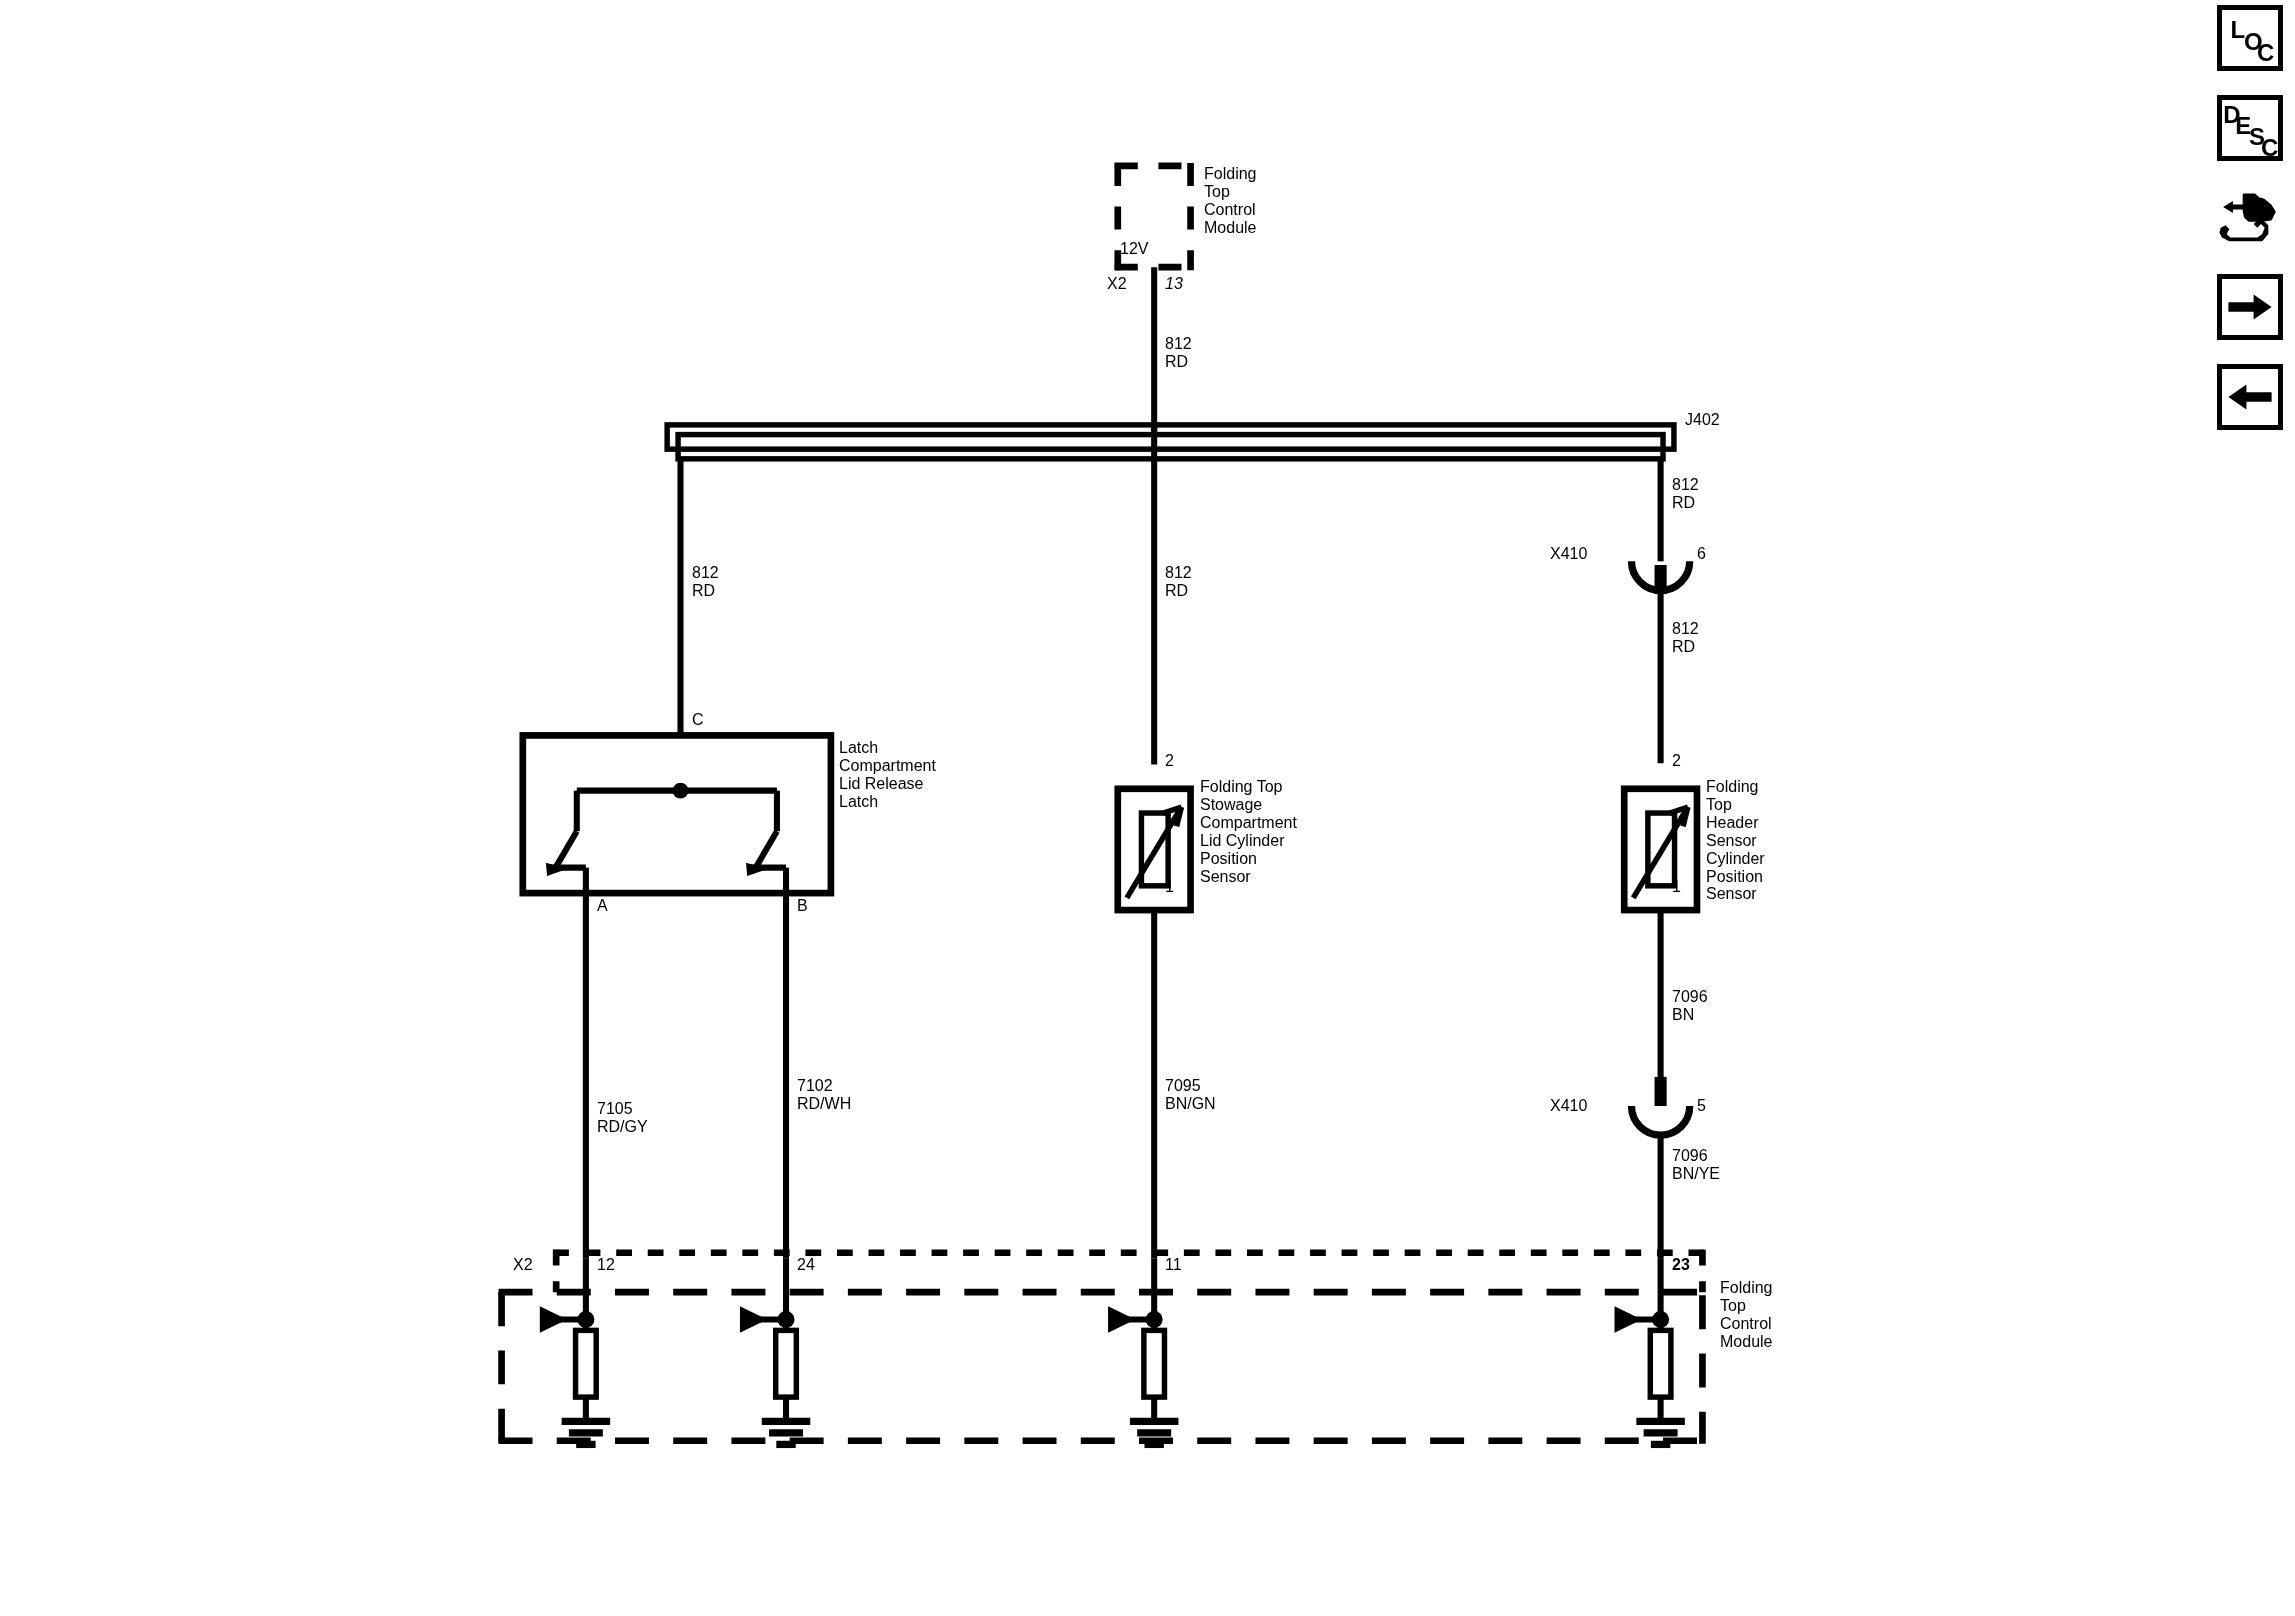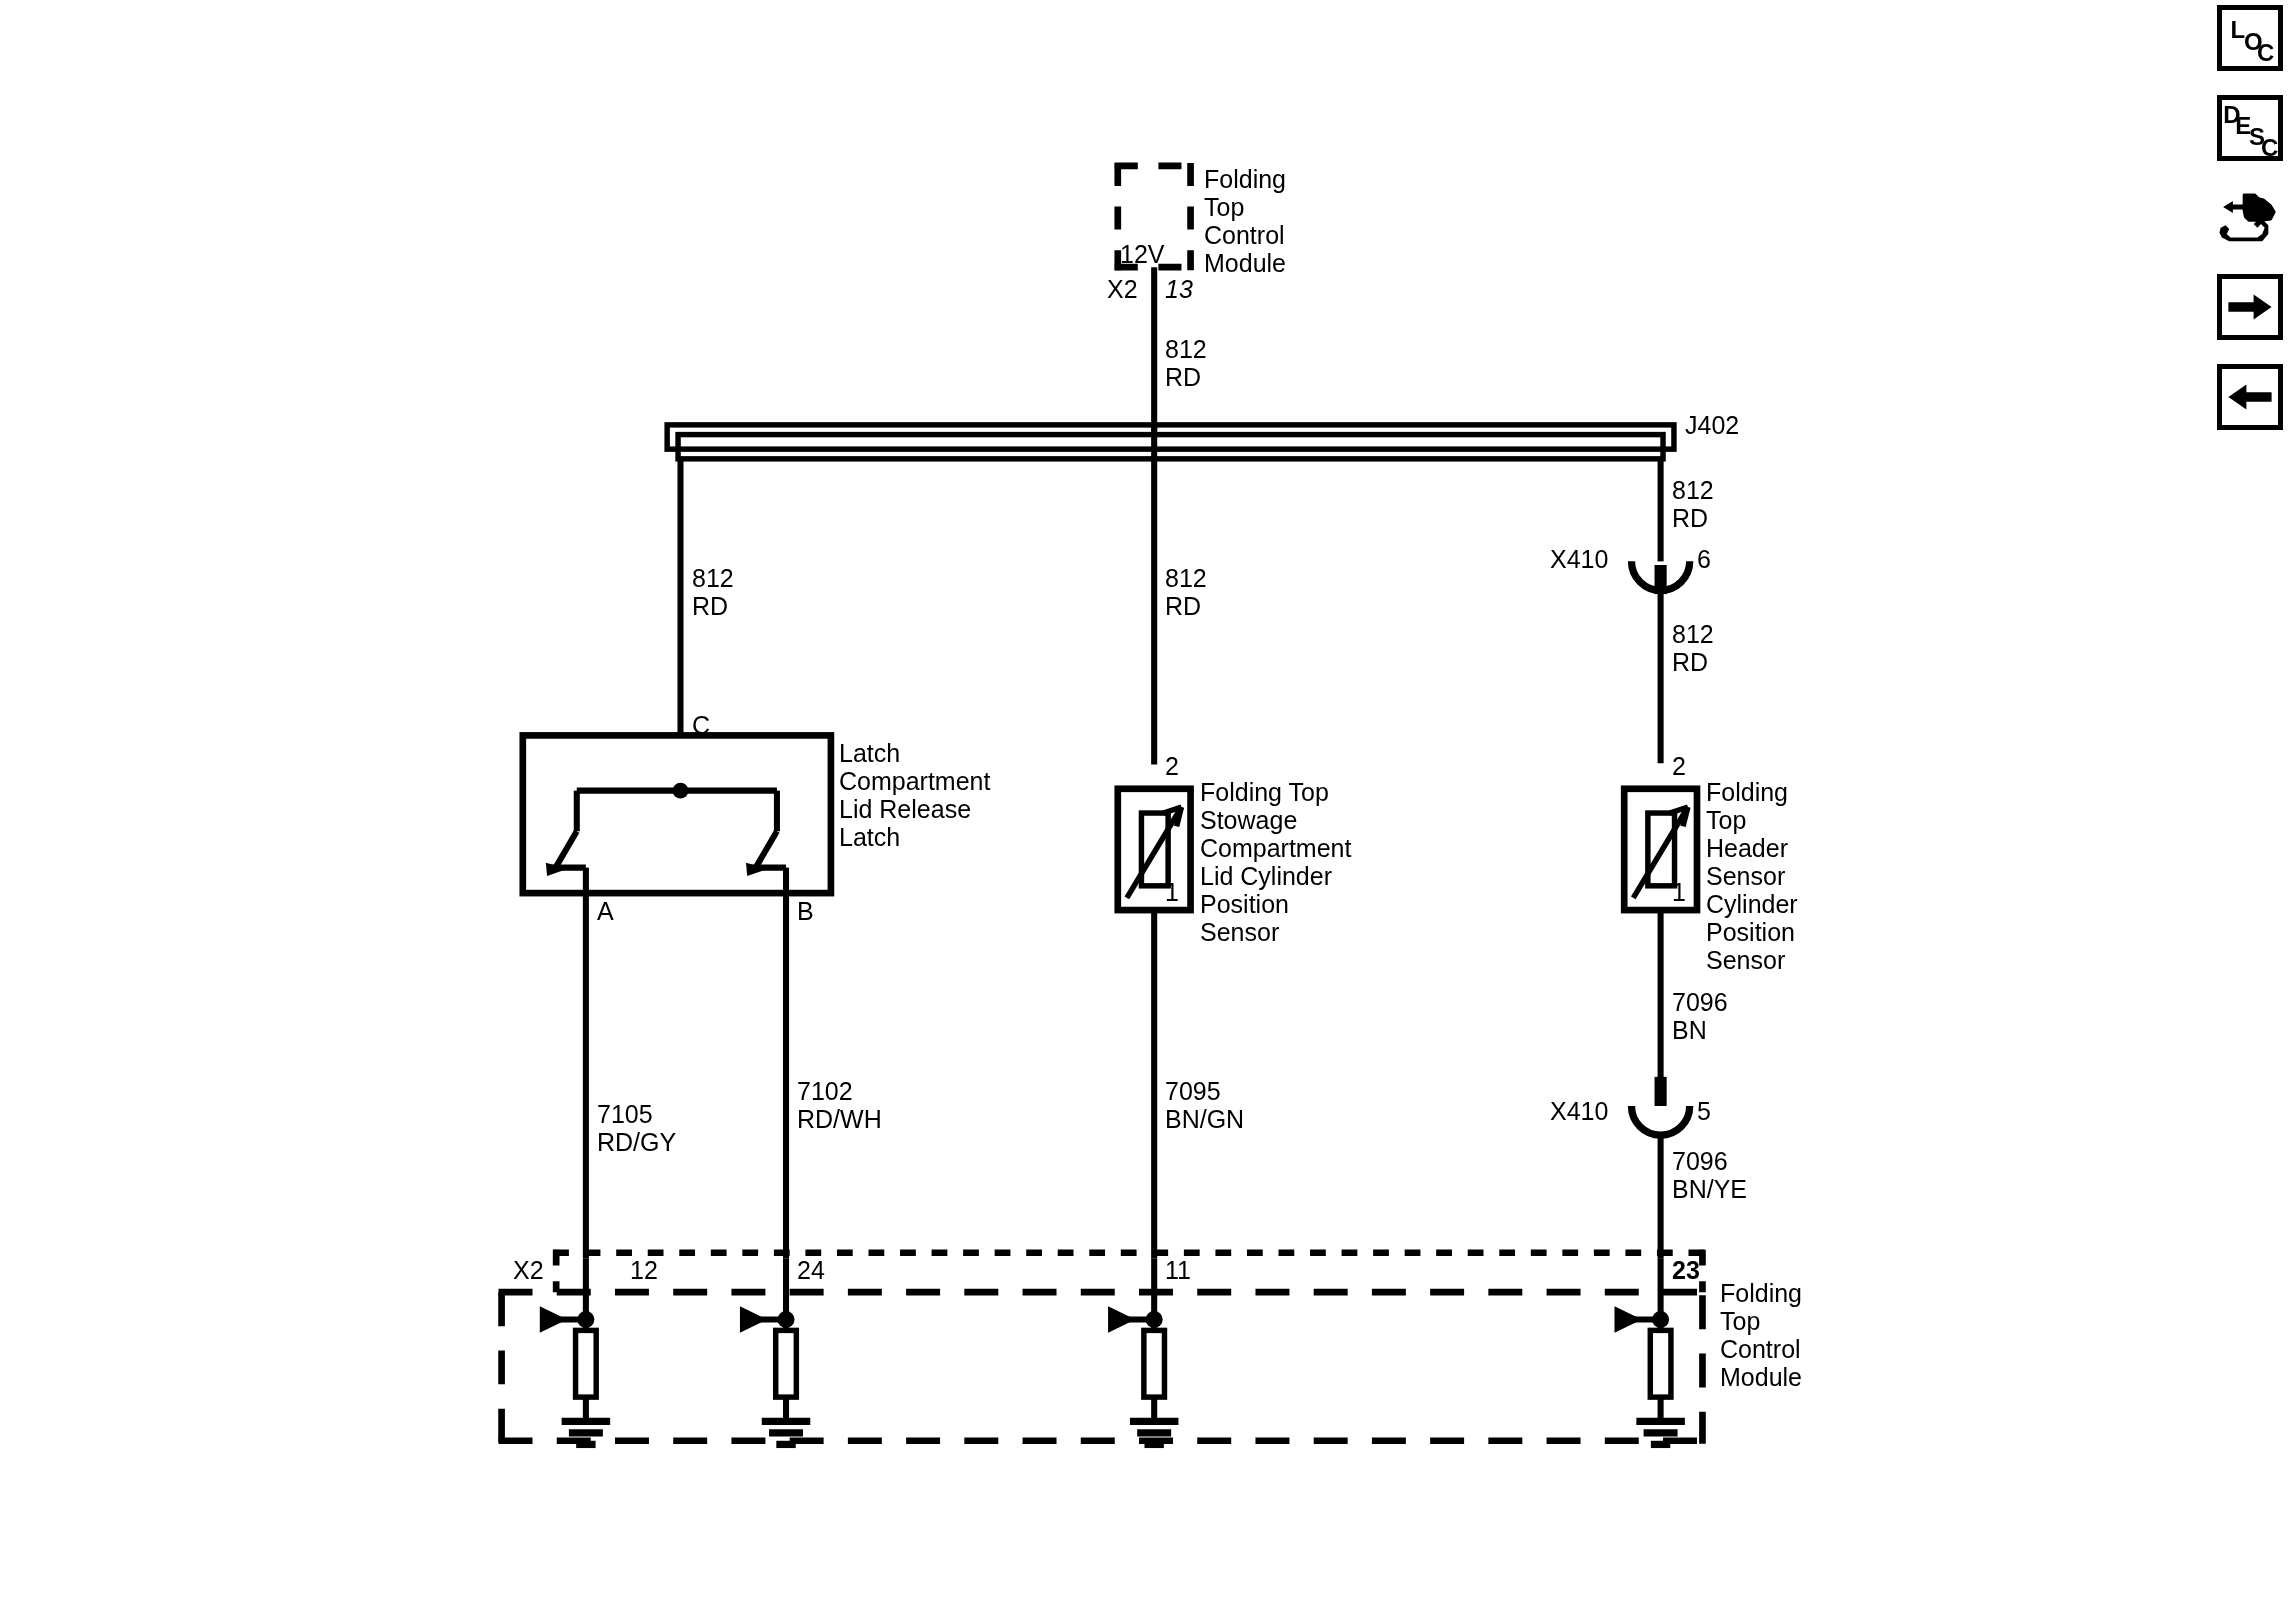--- a/index.html
+++ b/index.html
@@ -5,21 +5,21 @@
   html,body{margin:0;padding:0;background:#ffffff;}
   body{
     width:2295px;height:1617px;
     font-family:"Liberation Sans", sans-serif;
     color:#000;
     overflow:hidden;
     position:relative;
   }
   #root{position:relative;width:2295px;height:1617px;}
   svg.diagram{position:absolute;left:0;top:0;width:2295px;height:1617px;}
-  .lbl{position:absolute;font-size:25px;line-height:1.14;white-space:pre;color:#000;}
+  .lbl{position:absolute;font-size:16px;line-height:1.14;white-space:pre;color:#000;}
   .lbl.tight{line-height:1.12;}
 
   
   #toolbar{position:absolute;left:2217px;top:4.9px;width:73px;}
   .tbtn{
     position:absolute;left:0;width:66px;height:66px;
     border:5.5px solid #000;background:#fff;box-sizing:border-box;
     display:flex;align-items:center;justify-content:center;
   }
   .tbtn.noborder{border:none;background:transparent;}
@@ -208,21 +208,21 @@
   <div class="lbl" style="left:1672px;top:878px;">1</div>
   <div class="lbl tight" style="left:1706px;top:778px;"><span>Folding</span><br><span>Top</span><br><span>Header</span><br><span>Sensor</span><br><span>Cylinder</span><br><span>Position</span><br><span>Sensor</span></div>
 
   <div class="lbl tight" style="left:597px;top:1100px;"><span>7105</span><br><span>RD/GY</span></div>
   <div class="lbl tight" style="left:797px;top:1077px;"><span>7102</span><br><span>RD/WH</span></div>
   <div class="lbl tight" style="left:1165px;top:1077px;"><span>7095</span><br><span>BN/GN</span></div>
   <div class="lbl tight" style="left:1672px;top:988px;"><span>7096</span><br><span>BN</span></div>
   <div class="lbl tight" style="left:1672px;top:1147px;"><span>7096</span><br><span>BN/YE</span></div>
 
   <div class="lbl" style="left:513px;top:1256px;">X2</div>
-  <div class="lbl" style="left:597px;top:1256px;margin-left:33px;">12</div>
+  <div class="lbl" style="left:597px;top:1256px;">12</div>
   <div class="lbl" style="left:797px;top:1256px;">24</div>
   <div class="lbl" style="left:1165px;top:1256px;">11</div>
   <div class="lbl" style="left:1672px;top:1256px;font-weight:bold;">23</div>
   <div class="lbl tight" style="left:1720px;top:1279px;"><span>Folding</span><br><span>Top</span><br><span>Control</span><br><span>Module</span></div>
 
   <div id="toolbar">
 
     <div class="tbtn" style="top:0px;">
       <div class="loc-glyph">
         <span style="left:8.5px;top:6px;">L</span>

